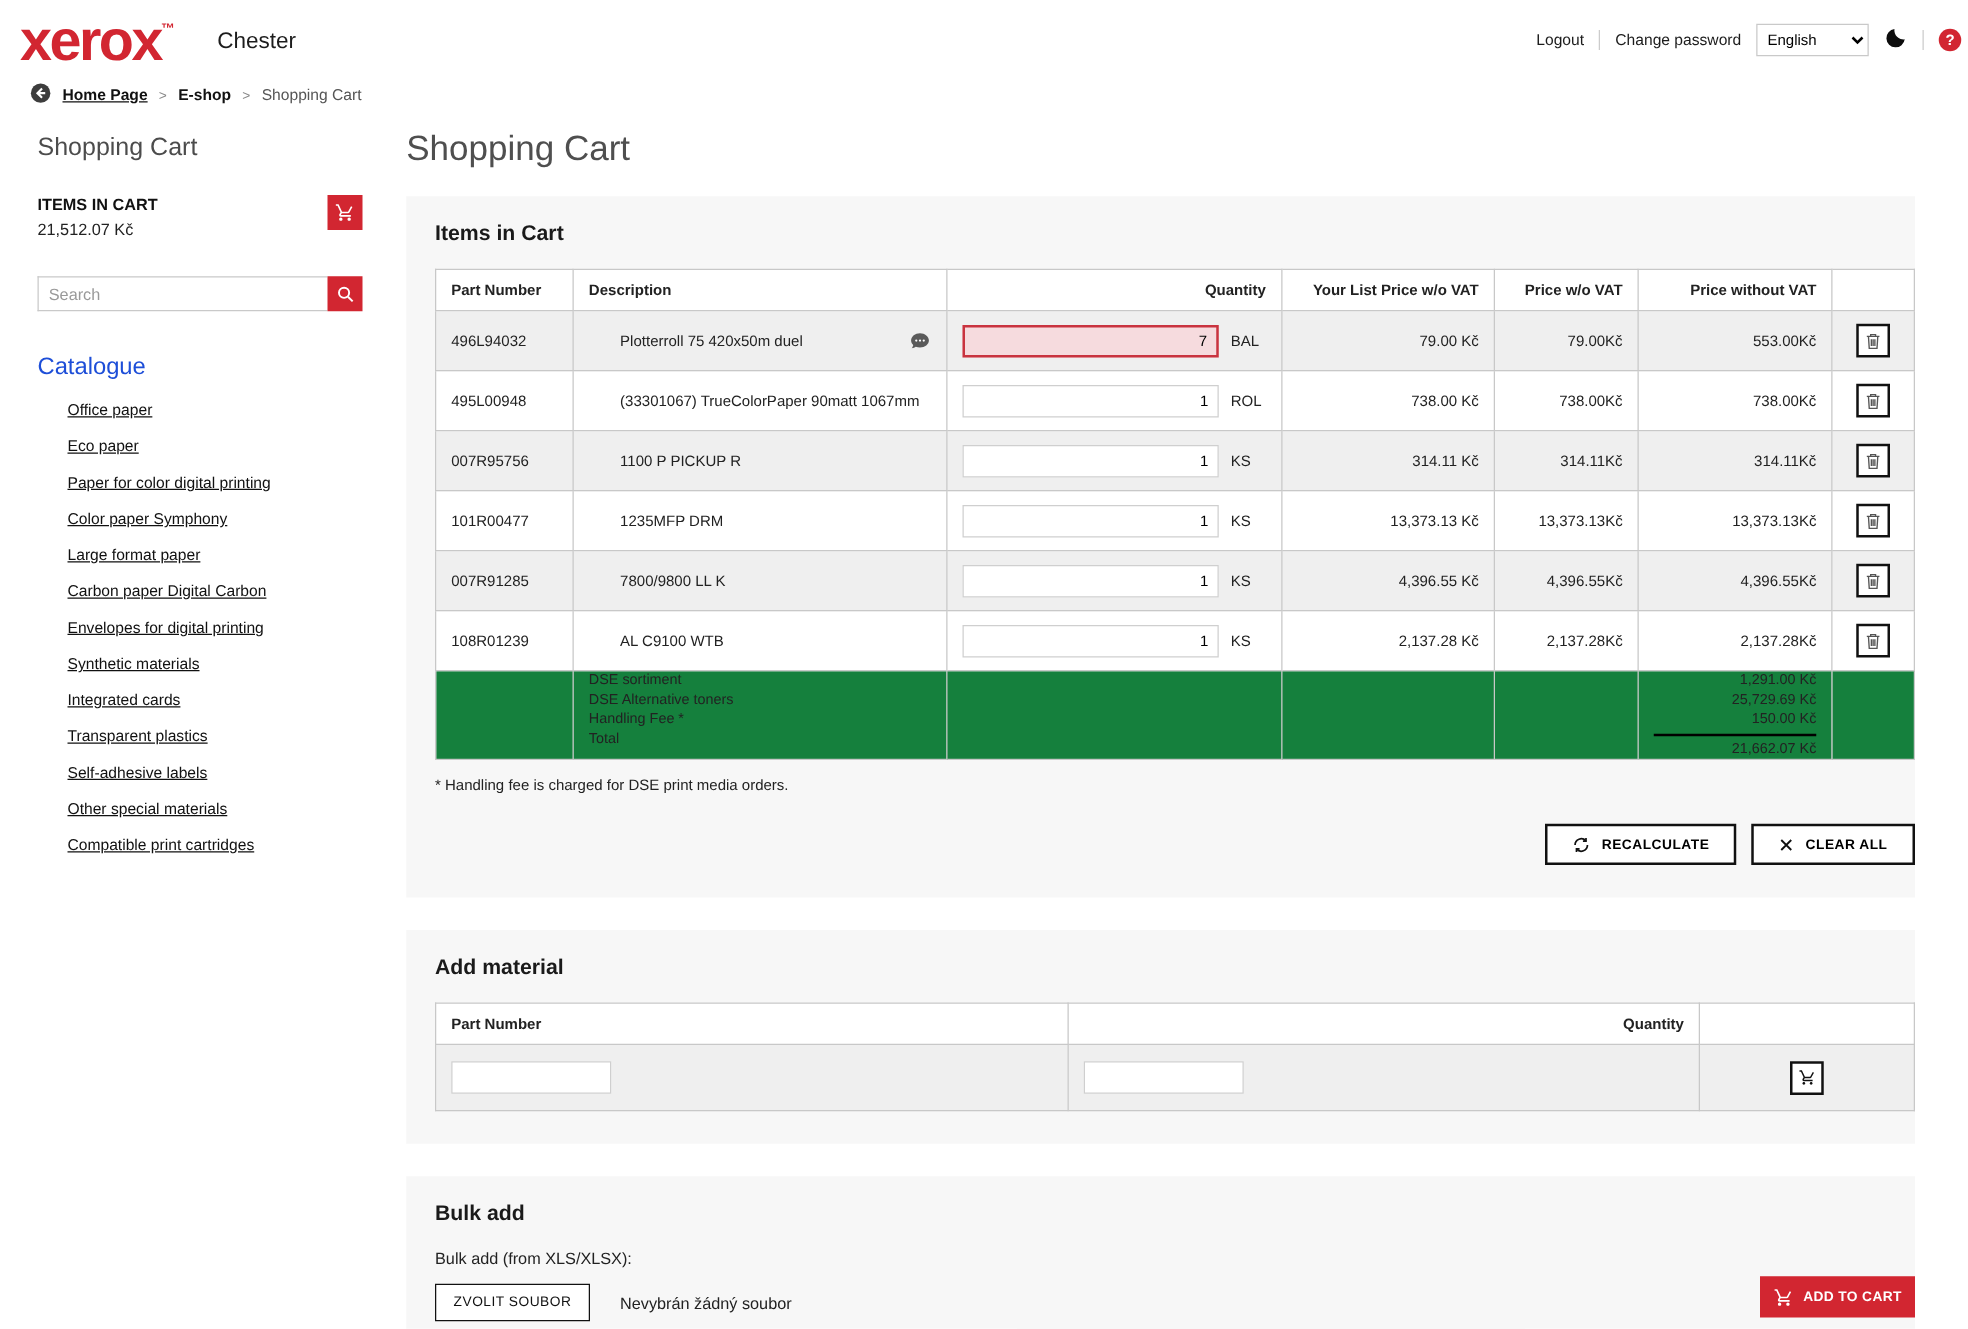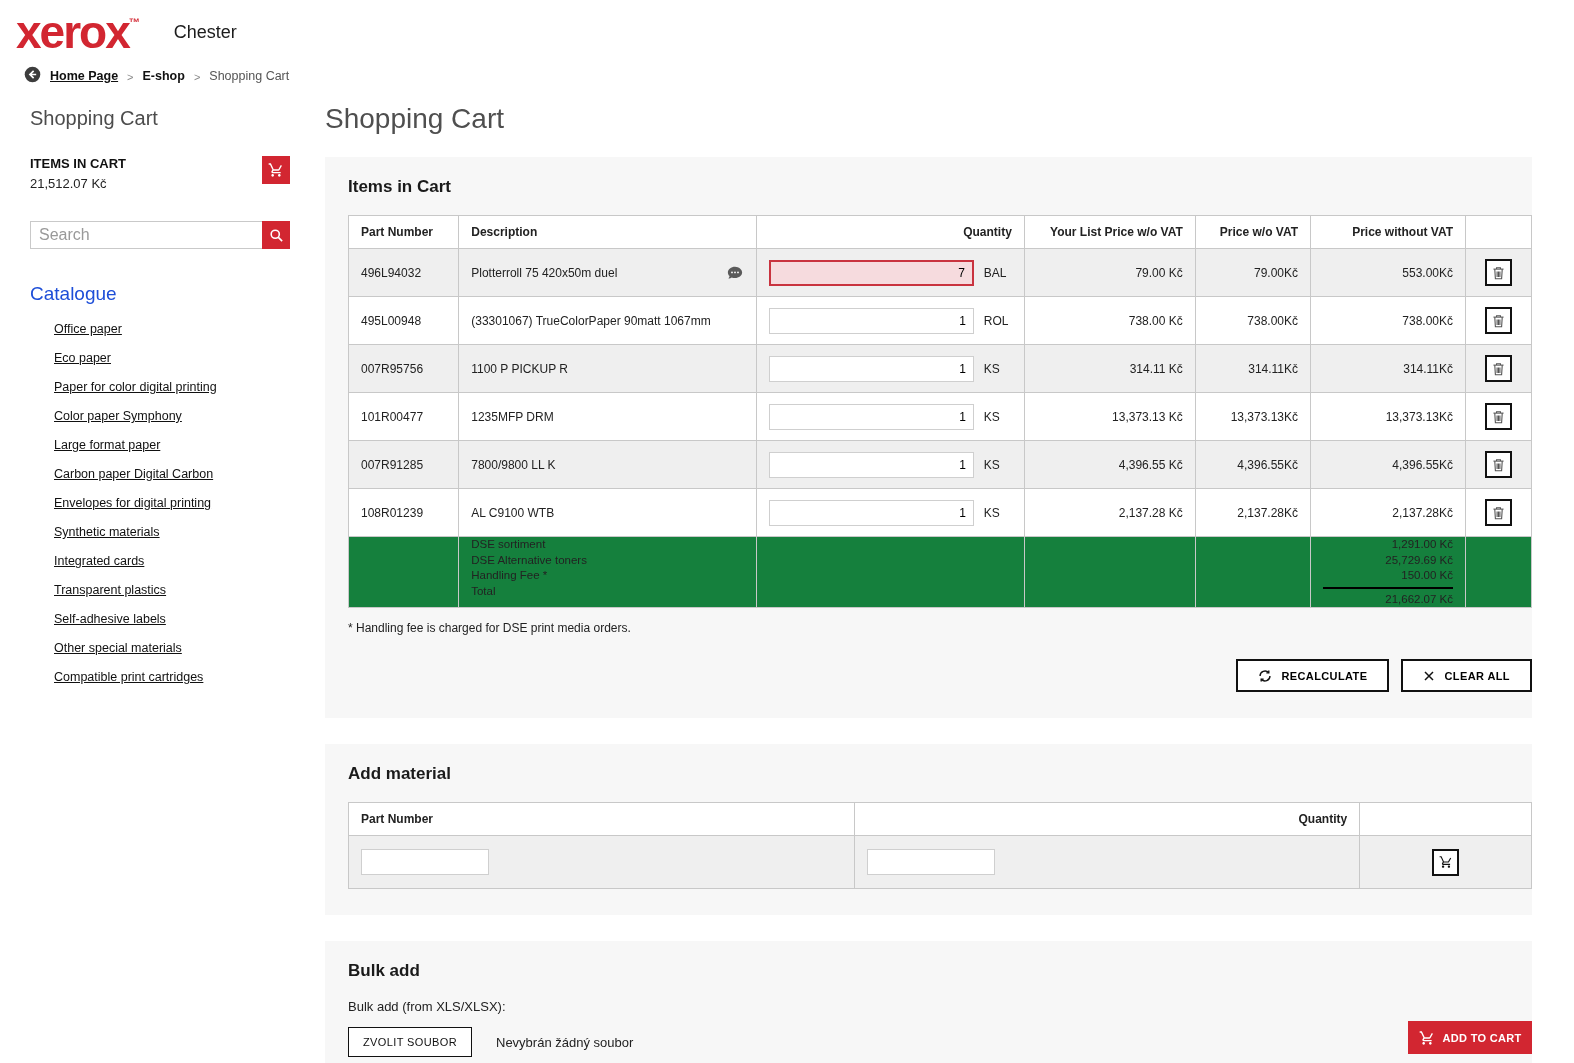--- a/index.html
+++ b/index.html
@@ -35,21 +35,21 @@
   .main { flex:1; min-width:0; }
 
   
   .side-title { font-size:20px; font-weight:400; color:#4c4c4c; margin:4px 0 26px; }
   .cart-summary { display:flex; align-items:flex-start; }
   .cart-summary-text { flex:1; }
   .cart-label { font-size:13px; font-weight:700; color:#111; }
   .cart-value { font-size:13px; color:#222; margin-top:5px; }
   .sq-btn { width:28px; height:28px; background:#d22631; border:none; display:flex; align-items:center; justify-content:center; cursor:pointer; flex:none; }
   .search-row { display:flex; margin-top:30px; }
-  .search-input { flex:1; height:28px; border:1px solid #c9c9c9; border-right:none; padding:12px 8px; font-size:16px; font-family:inherit; color:#701a75; }
+  .search-input { flex:1; height:28px; border:1px solid #c9c9c9; border-right:none; padding:12px 8px; font-size:13px; font-family:inherit; color:#701a75; }
   .search-input::placeholder { color:#999; }
   .cat-title { font-size:19px; font-weight:400; color:#1d4ed8; margin:34px 0 14px; }
   .cat-links { list-style:none;margin-left:24px; }
   .cat-links li { margin-bottom:11px; }
   .cat-links a { font-size:12.5px; color:#111; text-decoration:underline; }
 
   
   .page-title { font-size:28px; font-weight:400; color:#4f4f4f; margin:0 0 22px 0; }
   .card { background:#f7f7f7; padding:20px 0 26px 23px; margin-bottom:26px; }
   .card-heading { font-size:17px; font-weight:700; color:#1a1a1a; margin-bottom:18px; }
@@ -57,21 +57,21 @@
   table.grid { border-collapse:collapse; width:100%; background:#fff; font-size:12px; }
   table.grid th, table.grid td { border:1px solid #c8c8c8; padding:0 12px; }
   table.grid th { height:33px; font-weight:700; text-align:left; background:#fff; font-size:12px; }
   table.grid th.num, table.grid td.num { text-align:right; }
   .cart-table td { height:48px; }
   .cart-table tr.stripe td { background:#efefef; }
   .col-part { width:112px; } .col-desc { width:312px; } .col-qty { width:258px; }
   .col-list { width:178px; } .col-price { width:117px; } .col-ptot { width:140px; } .col-del { width:67px; }
 
   .desc-cell { display:flex; align-items:center; }
-  .desc-text { flex:1; }
+  .desc-text { flex:1;margin-left:25px; }
   .comment-ico { display:flex; align-items:center; cursor:pointer; margin-left:8px; }
 
   .qty-cell { display:flex; align-items:center; justify-content:flex-end; }
   .qty-input { width:205px; height:26px; border:1px solid #cfcfcf; background:#fff; text-align:right; padding:0 7px; font-size:12px; font-family:inherit; }
   .qty-input.error { background:#f6dbde; border:2px solid #c9333f; }
   .unit { width:28px; margin-left:10px; text-align:left; }
 
   .del-btn { width:27px; height:27px; background:#fff; border:2px solid #111; display:flex; align-items:center; justify-content:center; cursor:pointer; margin:0 auto; }
 
   .summary-row td { height:auto; padding-top:9px; padding-bottom:9px; vertical-align:top; background:#15803d; }
@@ -98,20 +98,37 @@
   .no-file { font-size:13px; margin-left:24px; }
   .bulk-note { font-size:12px; margin-top:26px; }
   .add-cart-btn { position:absolute; right:0; top:80px; width:124px; height:33px; background:#d22631; border:none; color:#fff; font-size:11px; font-weight:700; letter-spacing:.3px; font-family:inherit; display:flex; align-items:center; justify-content:center; gap:8px; cursor:pointer; }
 </style>
 </head>
 <body>
 
 <div class="topbar">
   <div class="logo"><span>xerox</span><sup>™</sup></div>
   <div class="account">Chester</div>
+  <div class="top-right">
+    <button class="top-link">Logout</button>
+    <div class="vsep"></div>
+    <button class="top-link">Change password</button>
+    <select class="lang-select"><option>English</option></select>
+    <button class="icon-btn">
+      <span>
+        <svg width="19" height="19" viewBox="0 0 24 24" fill="#0d0d0d">
+            <path d="M21.2 13.2A9.3 9.3 0 0 1 10.8 2.8 9.3 9.3 0 1 0 21.2 13.2z"></path>
+          </svg>
+      </span>
+    </button>
+    <div class="vsep"></div>
+    <button class="icon-btn">
+      <span class="help-circle">?</span>
+    </button>
+  </div>
 </div>
 
 <div class="breadcrumb">
   <span style="display:flex;">
     <svg width="17" height="17" viewBox="0 0 24 24">
         <circle cx="12" cy="12" r="11" fill="#3d3d3d"></circle>
         <path d="M13.6 6.8 8.4 12l5.2 5.2M8.8 12h8.4" stroke="#fff" stroke-width="2.4" fill="none"></path>
       </svg>
   </span>
   <a href="#" class="crumb-home">Home Page</a>

